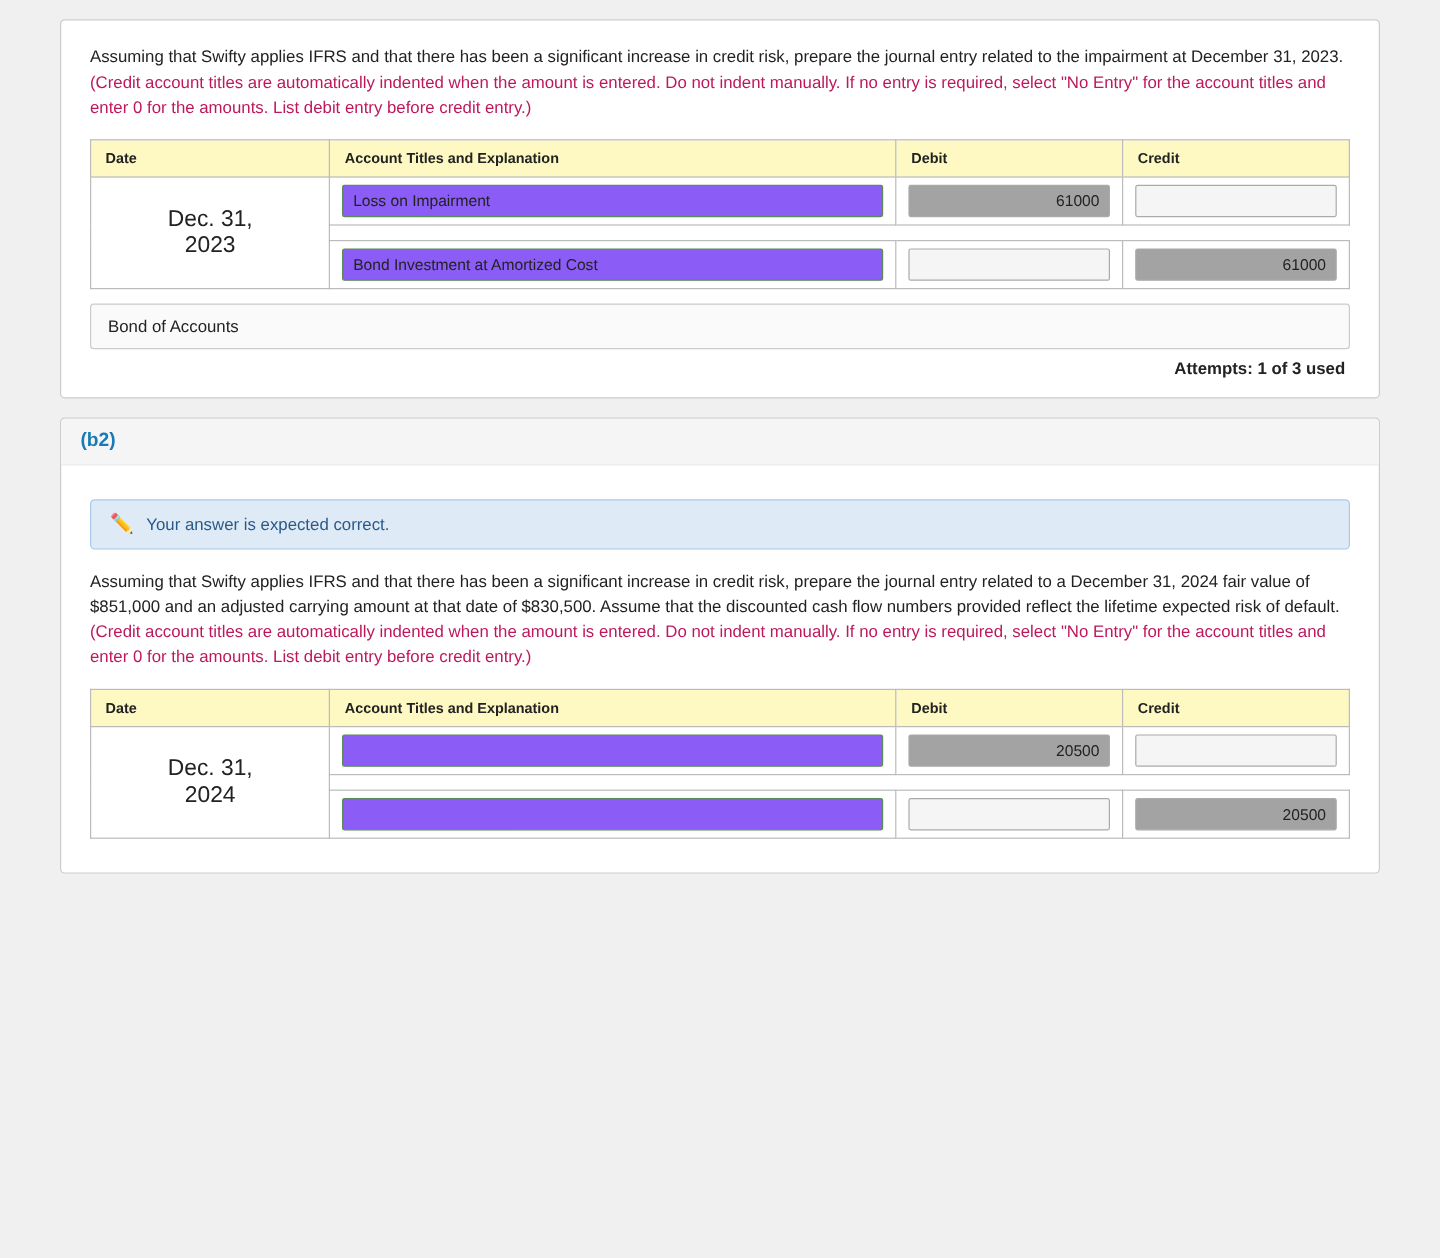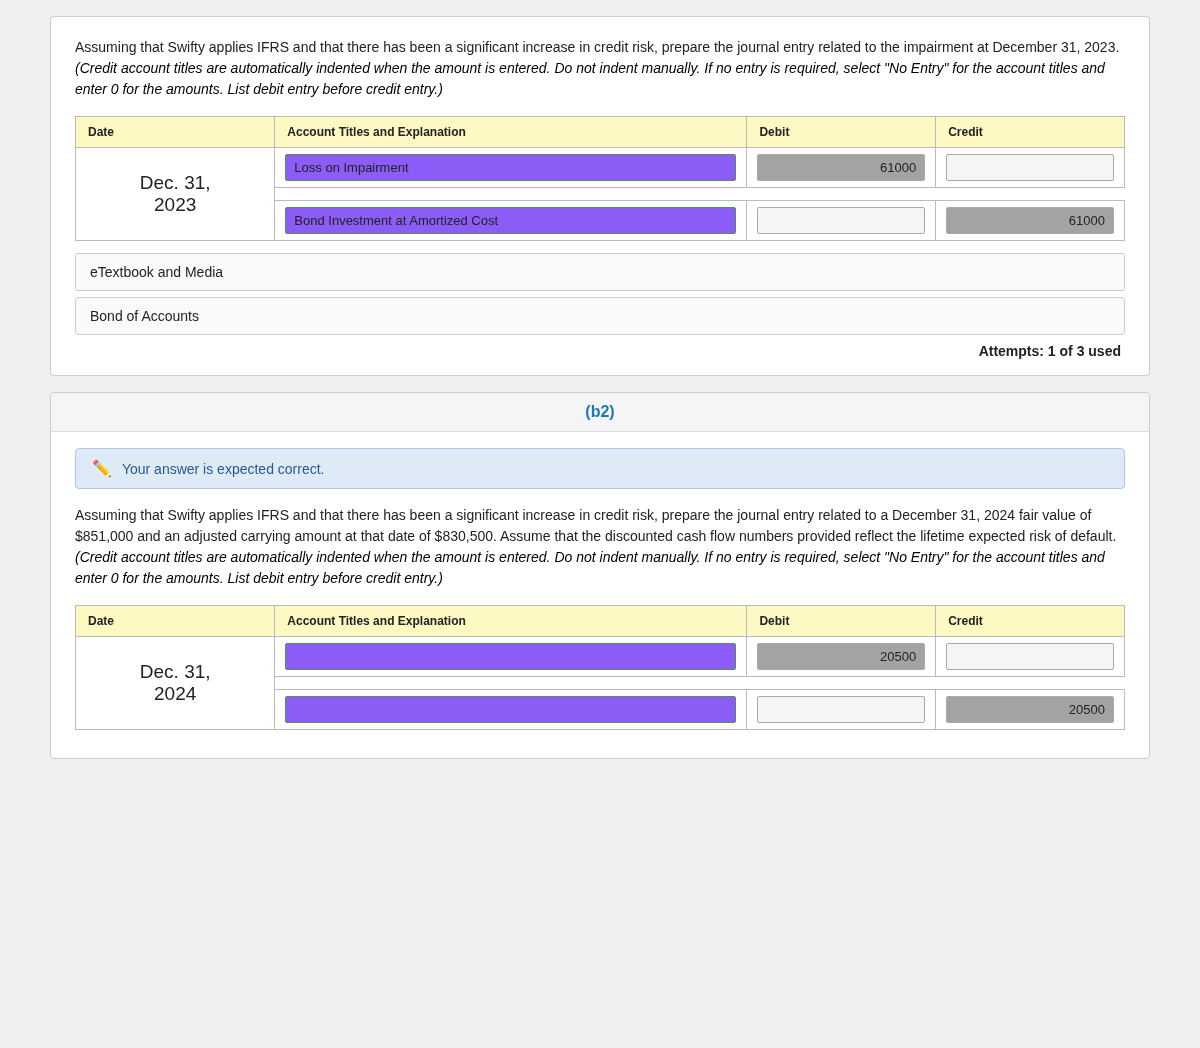--- a/index.html
+++ b/index.html
@@ -17,22 +17,21 @@
       max-width: 1100px;
       padding: 20px 24px 16px 24px;
     }
     .instruction-text {
       font-size: 14px;
       line-height: 1.5;
       margin-bottom: 16px;
       color: #222;
     }
     .instruction-red {
-      color: #000000;
-      font-style: italic;
+      color: #be185d;
     }
     .journal-table {
       width: 100%;
       border-collapse: collapse;
       margin-bottom: 12px;
     }
     .journal-table th {
       background: #fef9c3;
       border: 1px solid #bbb;
       padding: 8px 12px;
@@ -98,23 +97,22 @@
       text-align: right;
       font-weight: bold;
       font-size: 14px;
       margin-top: 8px;
       padding-right: 4px;
     }
     .section-header {
       background: #f5f5f5;
       border-bottom: 1px solid #ddd;
       padding: 10px 16px;
-      margin: -20px -24px 16px -24px;
+      margin: -20px -24px 28px -24px;
       border-radius: 4px 4px 0 0;
-      text-align: center;
     }
     .section-label {
       color: #1a7ab5;
       font-weight: bold;
       font-size: 16px;
     }
     .partial-correct-banner {
       background: #deeaf5;
       border: 1px solid #aac8e8;
       border-radius: 4px;
@@ -177,21 +175,20 @@
           <input class="amount-input" type="text" value="" style="">
         </td>
         <td class="amount-cell">
           <input class="amount-input has-value" type="text" value="61000" style="">
         </td>
       </tr>
     </tbody>
   </table>
 
   <div class="bottom-links">
-    <div class="bottom-link-row">eTextbook and Media</div>
     <div class="bottom-link-row">Bond of Accounts</div>
   </div>
 
   <div class="attempts-row">Attempts: 1 of 3 used</div>
 </div>
 
 <div class="section-card">
   <div class="section-header">
     <span class="section-label">(b2)</span>
   </div>

